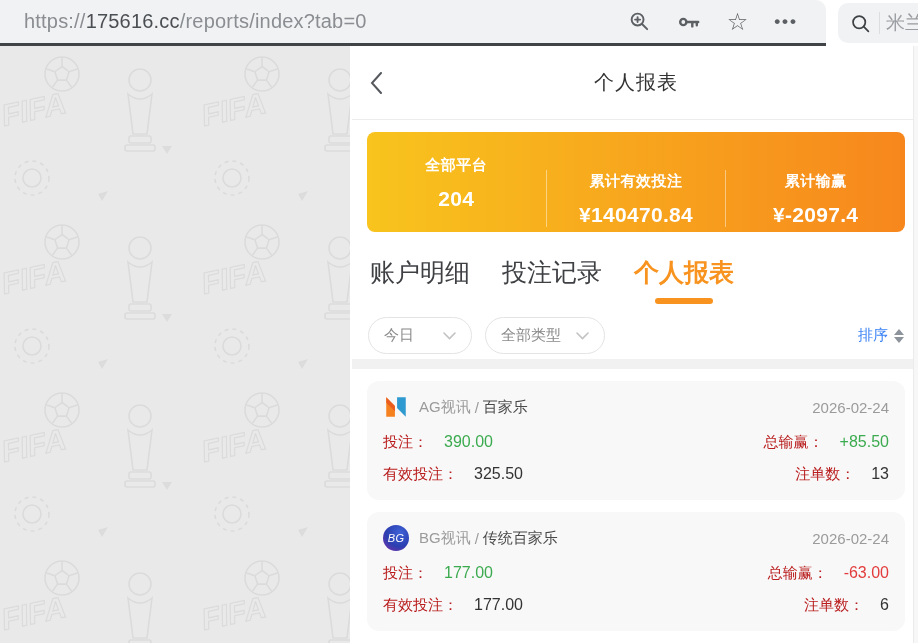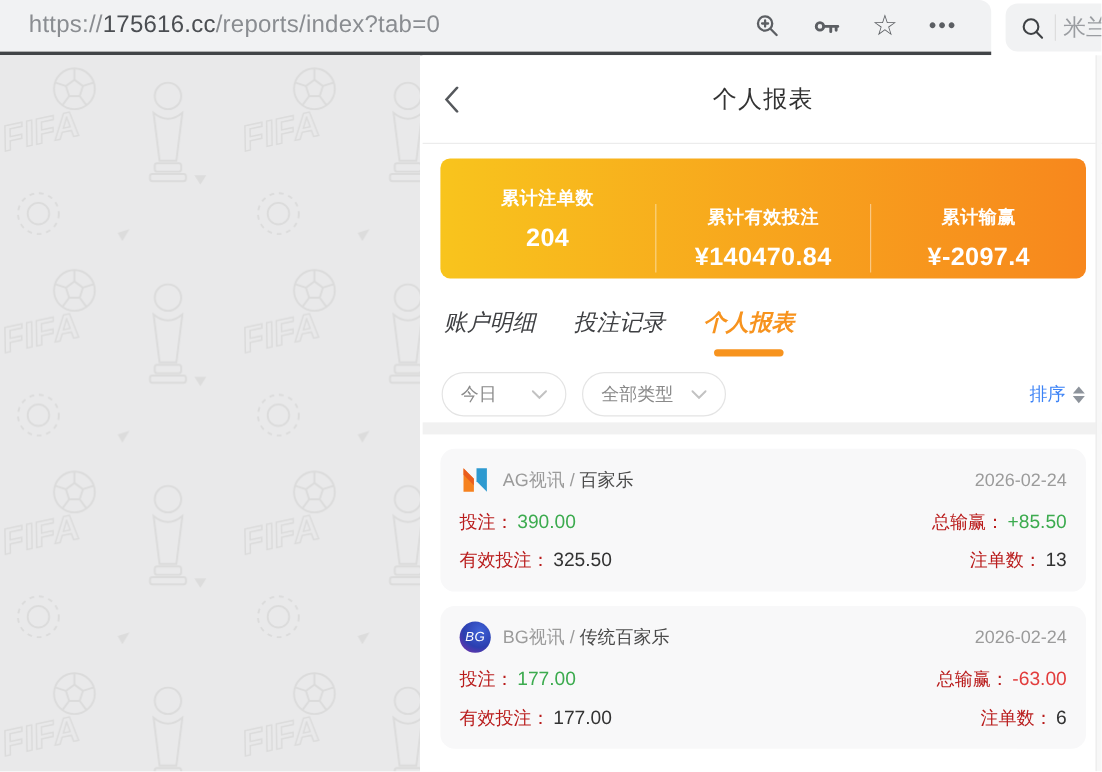--- a/index.html
+++ b/index.html
@@ -41,21 +41,21 @@
 
   .summary-card { margin:12px 15px 0 15px; height:100px; border-radius:8px;
     background:linear-gradient(90deg,var(--card-grad-left),var(--card-grad-right));
     display:flex; align-items:center; color:#fff; }
   .summary-col { flex:1 1 0; text-align:center; padding-top:2px; }
   .summary-col + .summary-col { border-left:1px solid rgba(255,255,255,.45);margin-top:33px; }
   .summary-label { font-size:15px; font-weight:600; letter-spacing:.5px; }
   .summary-value { font-size:21px; font-weight:700; margin-top:12px; letter-spacing:.3px; }
 
   .tabs { display:flex; gap:32px; padding:24px 0 0 18px; }
-  .tab { font-size:19px; color:#3f4043; cursor:pointer; text-align:center;font-style:italic; }
+  .tab { font-size:25px; color:#3f4043; cursor:pointer; text-align:center; }
   .tab .tab-underline { height:6px; border-radius:3px; background:transparent; margin:9px auto 0; width:58px; }
   .tab.active .tab-label { color:var(--accent); font-weight:bold; }
   .tab.active .tab-underline { background:var(--accent); }
 
   .filters { display:flex; align-items:center; padding:13px 16px 0 16px; height:50px; }
   .pill { display:flex; align-items:center; justify-content:space-between; height:37px;
     border:1px solid #e4e4e4; border-radius:19px; padding:0 15px; margin-right:13px;
     font-size:15px; color:#8a8a8a; background:#fff; cursor:pointer; }
   .pill-today { width:104px; } .pill-wide { width:120px; }
   .pill svg { margin-left:10px; flex:0 0 auto; }
@@ -74,21 +74,21 @@
   .rec-row + .rec-row { margin-top:13px; }
   .rec-name { display:flex; align-items:center; font-size:15px; }
   .rec-logo { width:26px; height:26px; margin-right:10px; flex:0 0 auto; }
   .bg-badge { width:26px; height:26px; border-radius:50%; margin-right:10px; flex:0 0 auto;
     background:radial-gradient(circle at 65% 30%, #3f62d6 0%, #2b3fb0 55%, #8b2fa8 100%);
     color:#fff; font-size:11px; font-weight:normal; font-style:italic;
     display:flex; align-items:center; justify-content:center; letter-spacing:.3px; }
   .provider { color:#9b9b9b; } .name-sep { color:#9b9b9b; margin:0 4px; } .game { color:#4a4a4a; }
   .rec-date { font-size:15px; color:#9b9b9b; }
   .kv { display:flex; align-items:baseline; font-size:15px; }
-  .kv .k { color:#b91c1c; } .kv .v { margin-left:3px; font-size:16px; color:#333; }
+  .kv .k { color:#b91c1c; } .kv .v { margin-left:16px; font-size:16px; color:#333; }
   .v.bet-value { color:var(--green); }
   .v.pos { color:var(--green); } .v.neg { color:var(--red); }
 </style>
 </head>
 <body>
 
 <div class="screen">
 
   <div class="topbar">
     <div class="omnibox">
@@ -160,21 +160,21 @@
       <span class="back-btn">
         <svg width="13" height="22" viewBox="0 0 13 22" fill="none" stroke="#55585c" stroke-width="2" stroke-linecap="round">
           <path d="M11 1L2 11l9 10"></path>
         </svg>
       </span>
       <span class="app-title">个人报表</span>
     </div>
 
     <div class="summary-card">
       <div class="summary-col">
-        <div class="summary-label">累计注单数</div>
+        <div class="summary-label">全部平台</div>
         <div class="summary-value">204</div>
       </div>
       <div class="summary-col">
         <div class="summary-label">累计有效投注</div>
         <div class="summary-value">¥140470.84</div>
       </div>
       <div class="summary-col">
         <div class="summary-label">累计输赢</div>
         <div class="summary-value">¥-2097.4</div>
       </div>

